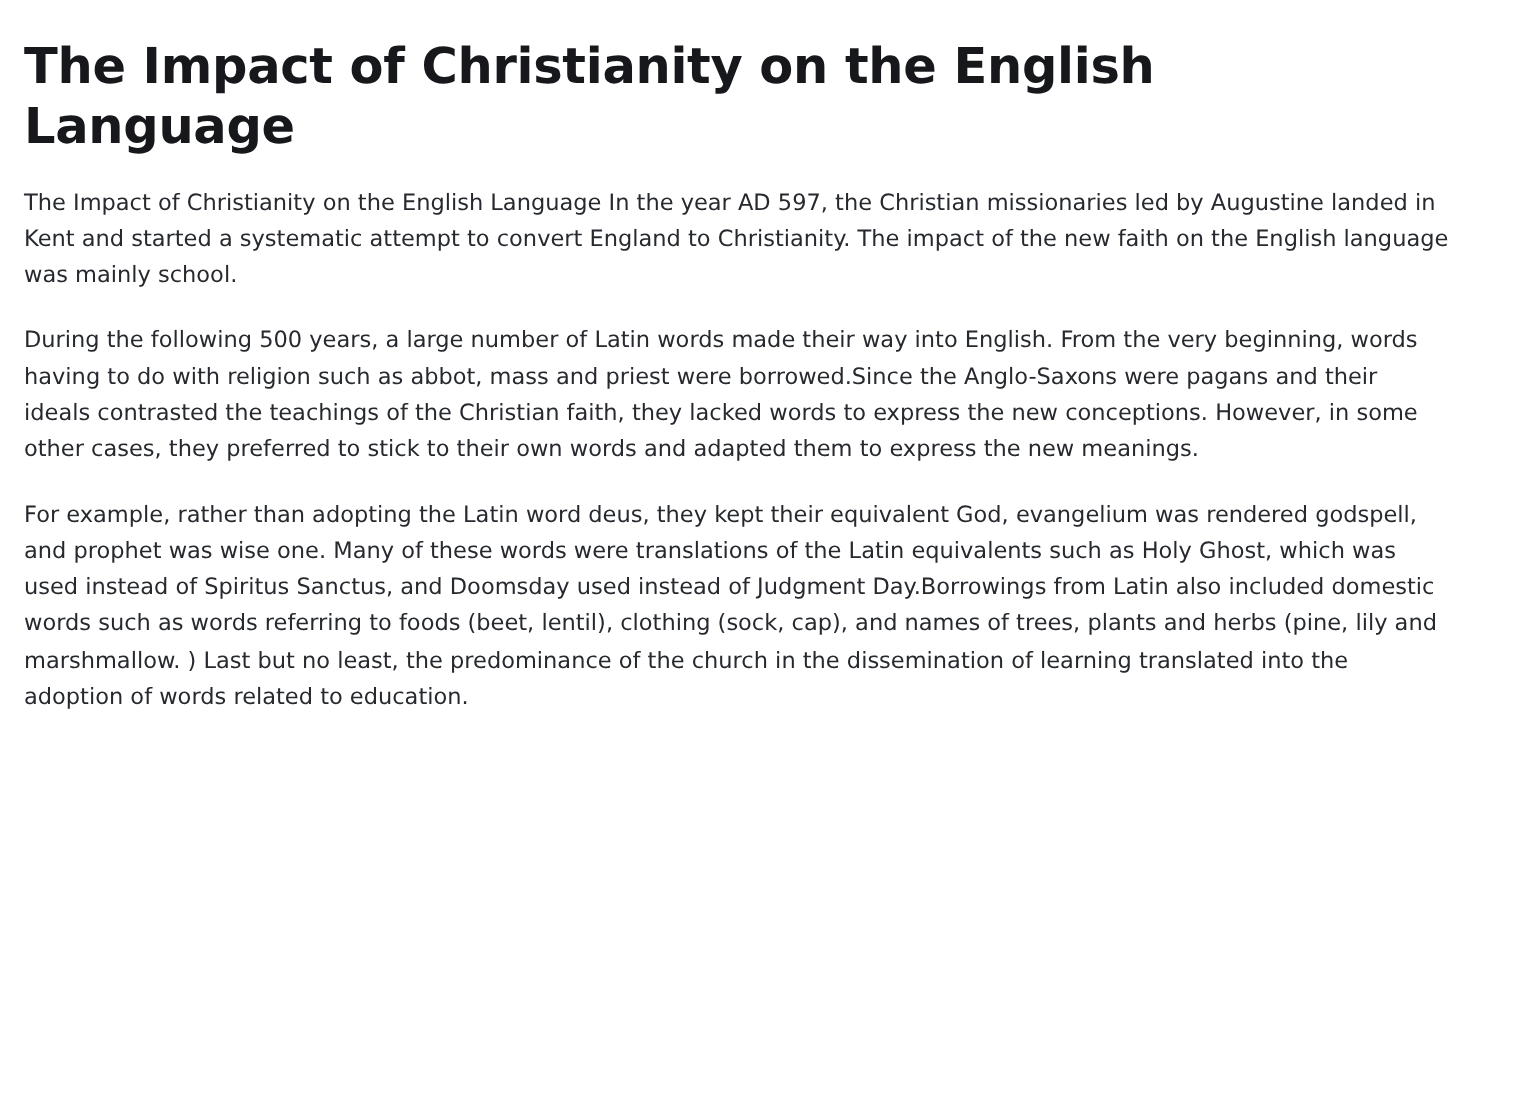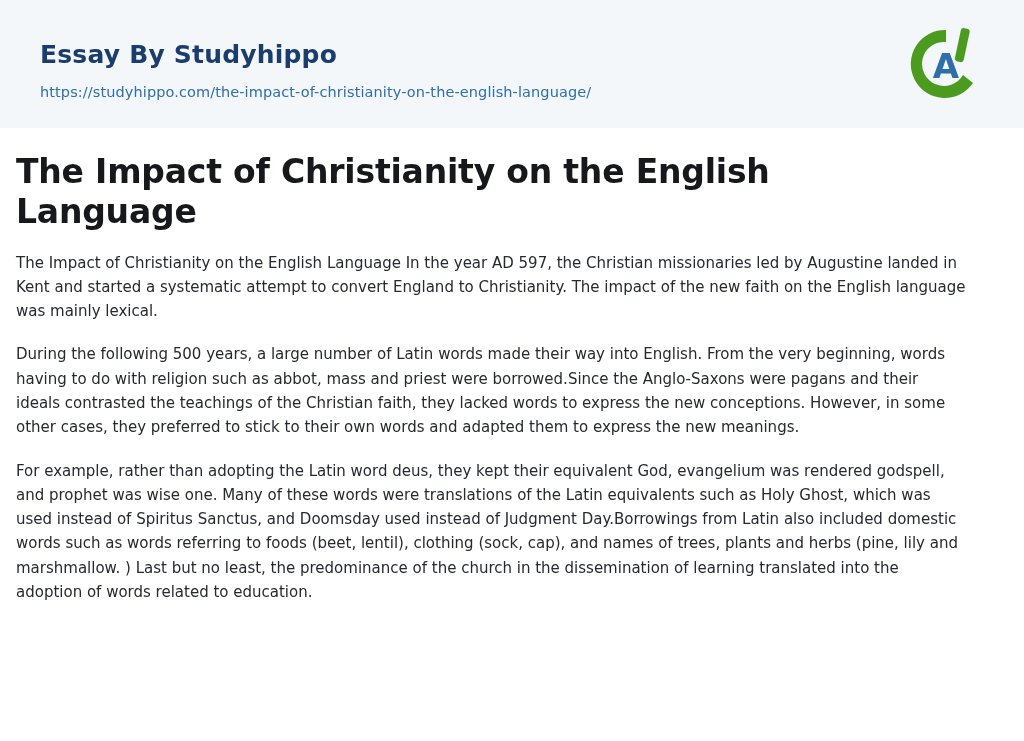--- a/index.html
+++ b/index.html
@@ -67,32 +67,21 @@
     margin: 0 0 19px 0;
     max-width: 950px;
     text-align: left;
   }
 </style>
 </head>
 <body>
 
 <div class="page">
 
-  <div class="header">
-    <div class="brand">Essay By Studyhippo</div>
-    <div class="url">https://studyhippo.com/the-impact-of-christianity-on-the-english-language/</div>
-    <div class="logo">
-      <svg width="80" height="80" viewBox="0 0 80 80" xmlns="http://www.w3.org/2000/svg">
-        <path d="M40 6 A34 34 0 1 0 67 59 L57 51 A22 22 0 1 1 40 18 Z" fill="#4a9b1e"></path>
-        <rect x="52" y="4" width="9" height="34" rx="3" fill="#4a9b1e" transform="rotate(12 56 20)"></rect>
-        <text x="40" y="54" font-family="DejaVu Sans, sans-serif" font-size="34" font-weight="bold" fill="#2f6fa8" text-anchor="middle">A</text>
-      </svg>
-    </div>
-  </div>
 
   <div class="content">
     <h1 class="doc-title">The Impact of Christianity on the English Language</h1>
-    <p class="para">The Impact of Christianity on the English Language In the year AD 597, the Christian missionaries led by Augustine landed in Kent and started a systematic attempt to convert England to Christianity. The impact of the new faith on the English language was mainly lexical.</p>
+    <p class="para">The Impact of Christianity on the English Language In the year AD 597, the Christian missionaries led by Augustine landed in Kent and started a systematic attempt to convert England to Christianity. The impact of the new faith on the English language was mainly school.</p>
     <p class="para">During the following 500 years, a large number of Latin words made their way into English. From the very beginning, words having to do with religion such as abbot, mass and priest were borrowed.Since the Anglo-Saxons were pagans and their ideals contrasted the teachings of the Christian faith, they lacked words to express the new conceptions. However, in some other cases, they preferred to stick to their own words and adapted them to express the new meanings.</p>
     <p class="para">For example, rather than adopting the Latin word deus, they kept their equivalent God, evangelium was rendered godspell, and prophet was wise one. Many of these words were translations of the Latin equivalents such as Holy Ghost, which was used instead of Spiritus Sanctus, and Doomsday used instead of Judgment Day.Borrowings from Latin also included domestic words such as words referring to foods (beet, lentil), clothing (sock, cap), and names of trees, plants and herbs (pine, lily and marshmallow. ) Last but no least, the predominance of the church in the dissemination of learning translated into the adoption of words related to education.</p>
   </div>
 
 </div>
 
 </body></html>

